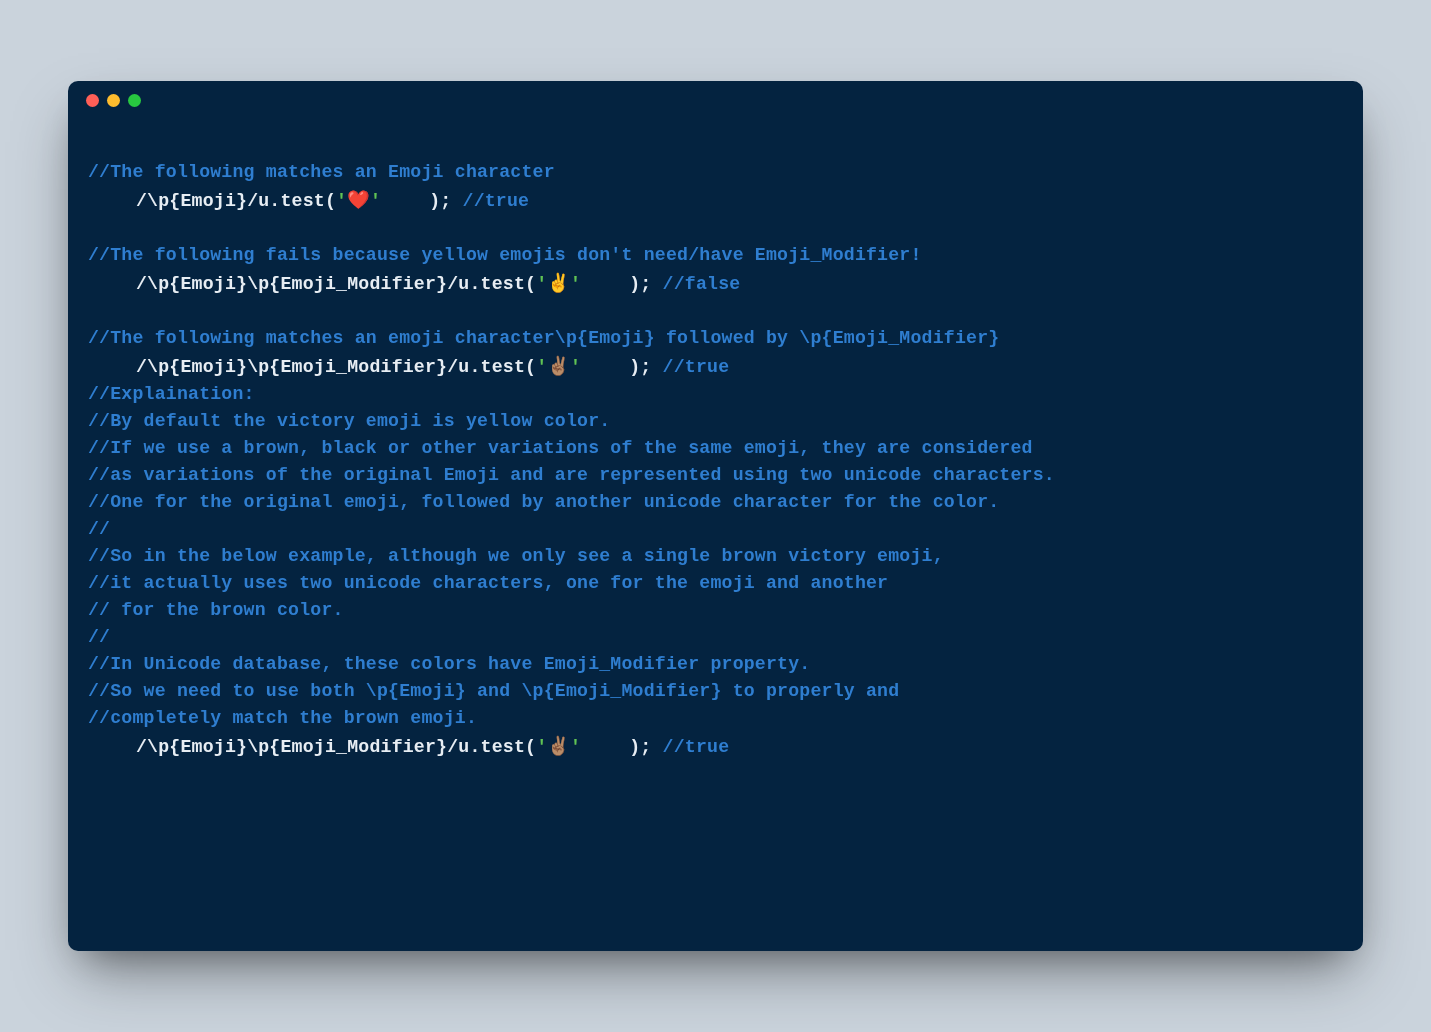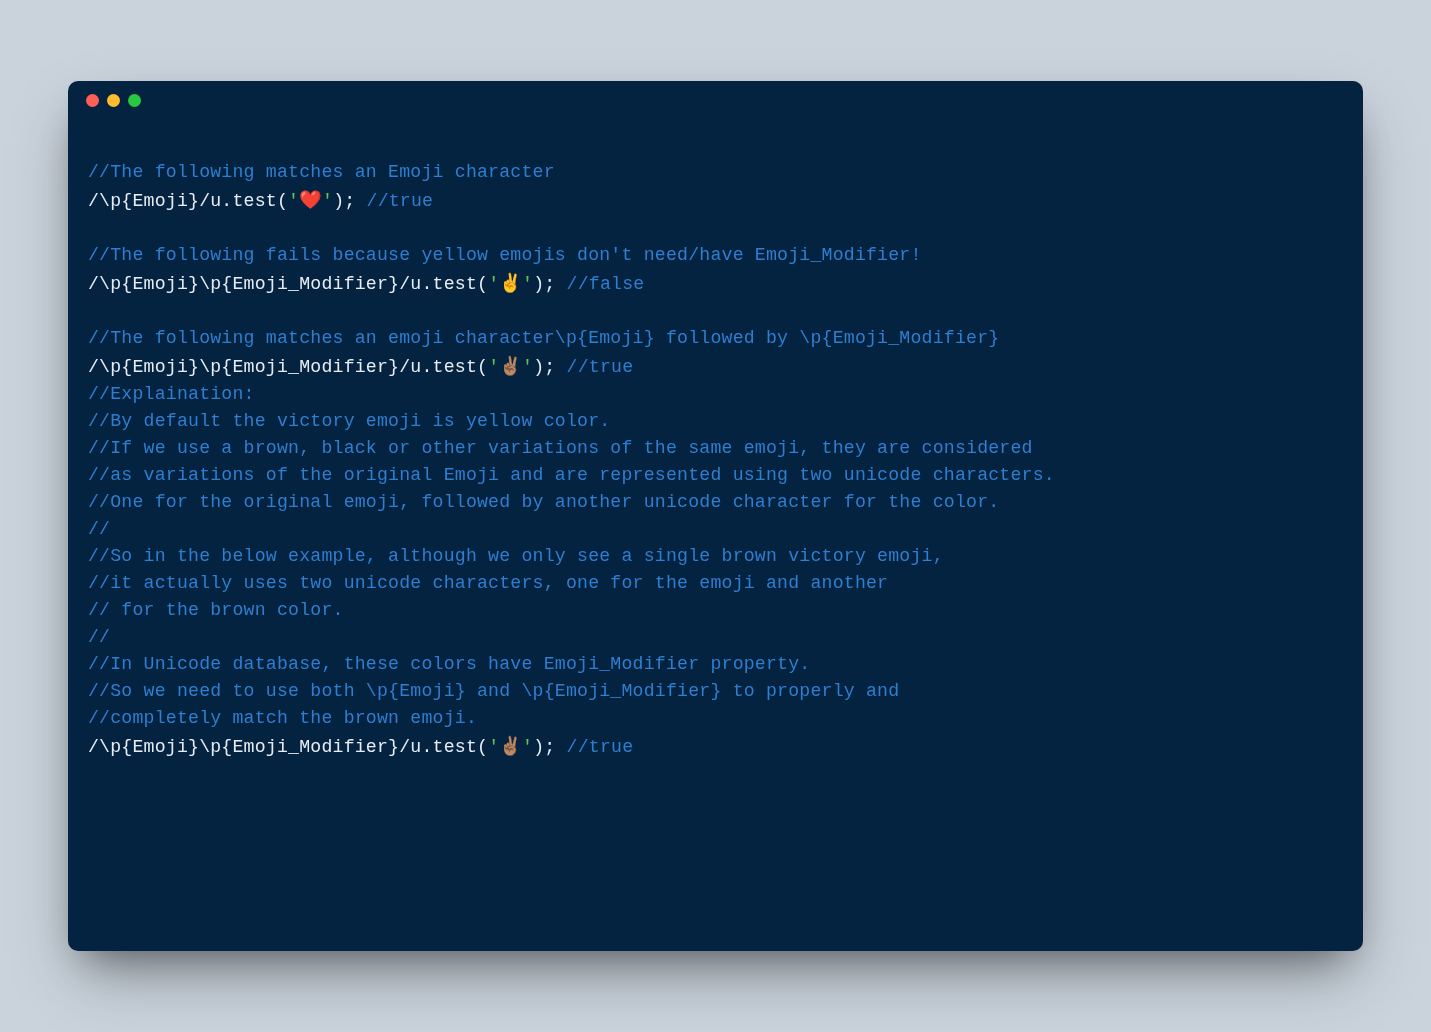--- a/index.html
+++ b/index.html
@@ -37,23 +37,24 @@
   .tl-red    { background: #ff5f57; }
   .tl-yellow { background: #febc2e; }
   .tl-green  { background: #28c840; }
   .code-area {
     padding: 40px 20px 20px 20px;
     font-size: 18.2px;
     line-height: 27px;
     letter-spacing: 0.2px;
     white-space: pre;
     overflow: hidden;
+    font-weight: bold;
   }
   .c  { color: #2f7ed0; }          
-  .w  { color: #e7edf3; }          
+  .w  { color: #e7edf3; margin-left: 48px; }          
   .s  { color: #61c454; }          
   .emoji { font-family: "Apple Color Emoji","Segoe UI Emoji","Noto Color Emoji",sans-serif; }
   .line { display: block; }
 </style>
 </head>
 <body>
 
 <div class="window">
   <div class="titlebar">
     <span class="traffic-light tl-red"></span>

